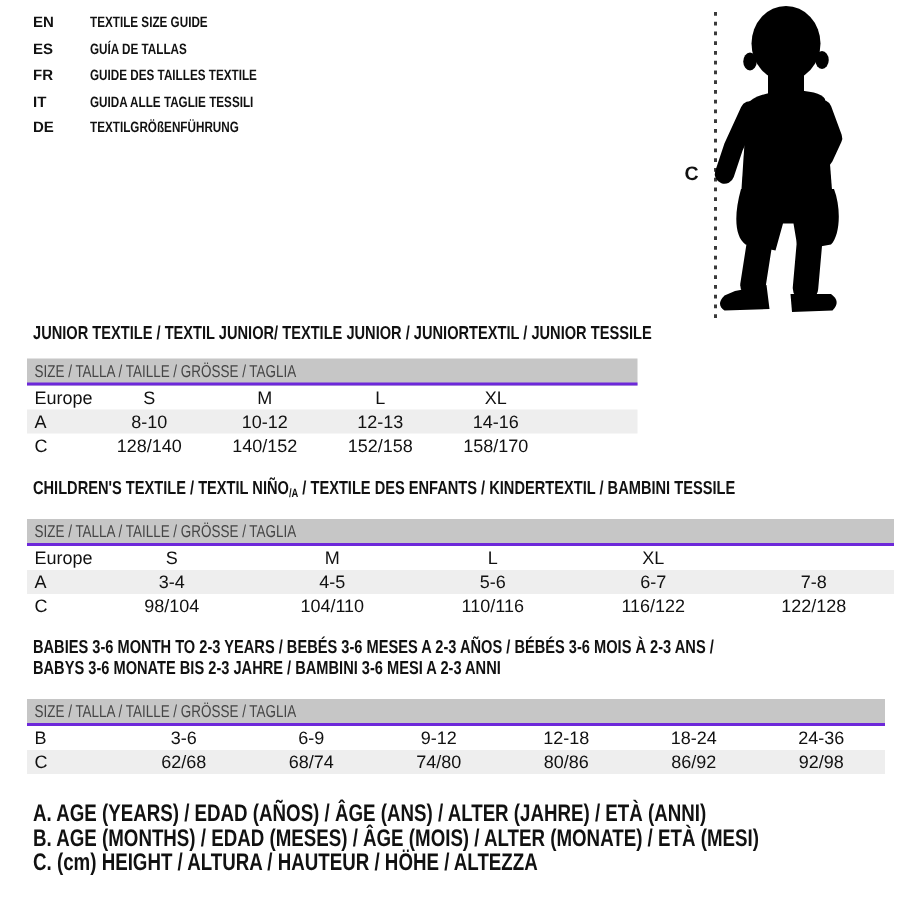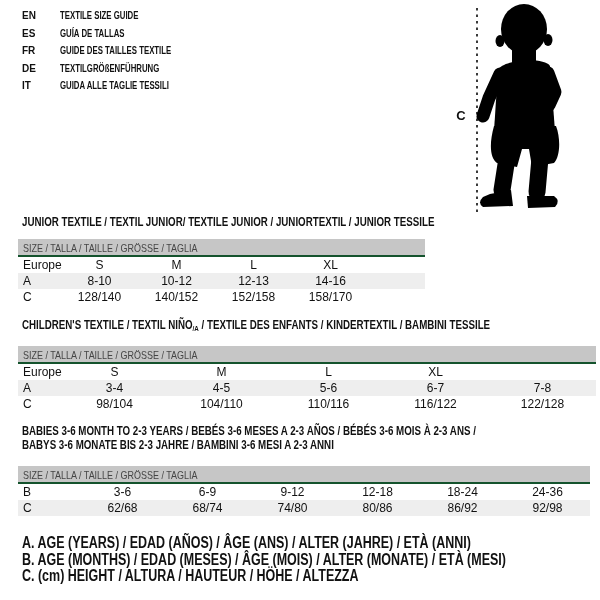--- a/index.html
+++ b/index.html
@@ -18,21 +18,21 @@
   
   .figure-svg{position:absolute;left:470px;top:0;width:130px;height:215px;}
   .height-label{position:absolute;left:452px;top:108px;width:18px;font-size:13px;font-weight:700;text-align:center;}
 
   
   .sec-title{position:absolute;left:22px;font-size:12.5px;font-weight:700;line-height:14px;}
   .sub-a{font-size:8px;vertical-align:-2px;font-weight:700;}
 
   
   .tbl{position:absolute;left:18px;}
-  .size-bar{height:16px;line-height:16px;background:var(--bar,#c6c6c6);border-bottom:2px solid #14532d;padding-left:5px;}
+  .size-bar{height:16px;line-height:16px;background:var(--bar,#c6c6c6);border-bottom:2px solid #6d28d9;padding-left:5px;}
   .size-bar .txt{font-size:11.5px;color:var(--bar-ink,#454545);}
   .trow{height:16px;line-height:16px;display:grid;font-size:12px;}
   .trow.alt{background:var(--alt,#eeeeee);}
   .trow .lbl{text-align:left;padding-left:5px;}
   .trow .val{text-align:center;}
   .t1 .trow{grid-template-columns:43px 77px 77px 77px 77px;}
   .t2 .trow{grid-template-columns:43px 107px 107px 107px 107px 107px;}
   .t3 .trow{grid-template-columns:62px 85px 85px 85px 85px 85px 85px;}
 
   
@@ -49,26 +49,26 @@
   </div>
   <div class="lang-row">
     <span>ES</span>
     <span class="cond">GUÍA DE TALLAS</span>
   </div>
   <div class="lang-row">
     <span>FR</span>
     <span class="cond">GUIDE DES TAILLES TEXTILE</span>
   </div>
   <div class="lang-row">
+    <span>IT</span>
+    <span class="cond">GUIDA ALLE TAGLIE TESSILI</span>
+  </div>
+  <div class="lang-row">
     <span>DE</span>
     <span class="cond">TEXTILGRÖßENFÜHRUNG</span>
-  </div>
-  <div class="lang-row">
-    <span>IT</span>
-    <span class="cond">GUIDA ALLE TAGLIE TESSILI</span>
   </div>
 </div>
 
 <div class="height-label">C</div>
 <svg class="figure-svg" viewBox="0 0 130 215" xmlns="http://www.w3.org/2000/svg">
   <line x1="7" y1="8" x2="7" y2="212" stroke="#3a3a3a" stroke-width="2" stroke-dasharray="2.5 4"></line>
   <g fill="#000000">
     <ellipse cx="54" cy="29" rx="23" ry="25"></ellipse>
     <ellipse cx="30" cy="41" rx="4.5" ry="6"></ellipse>
     <ellipse cx="78" cy="40" rx="4.5" ry="6"></ellipse>

